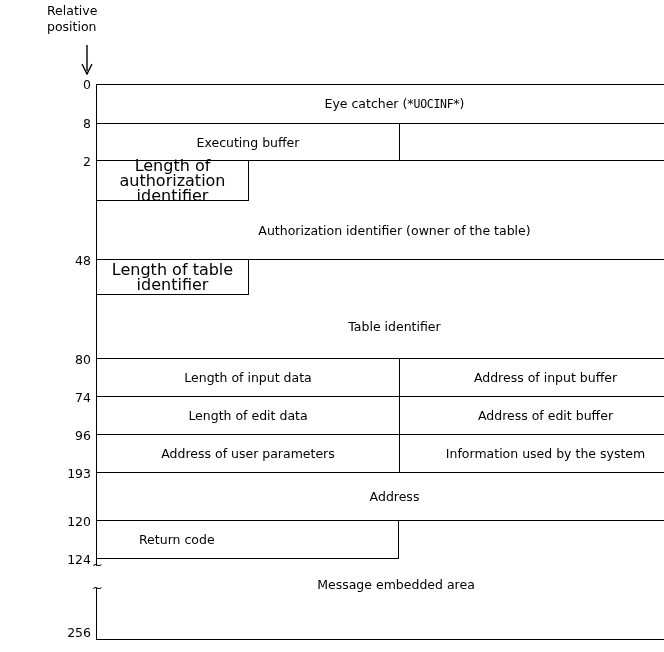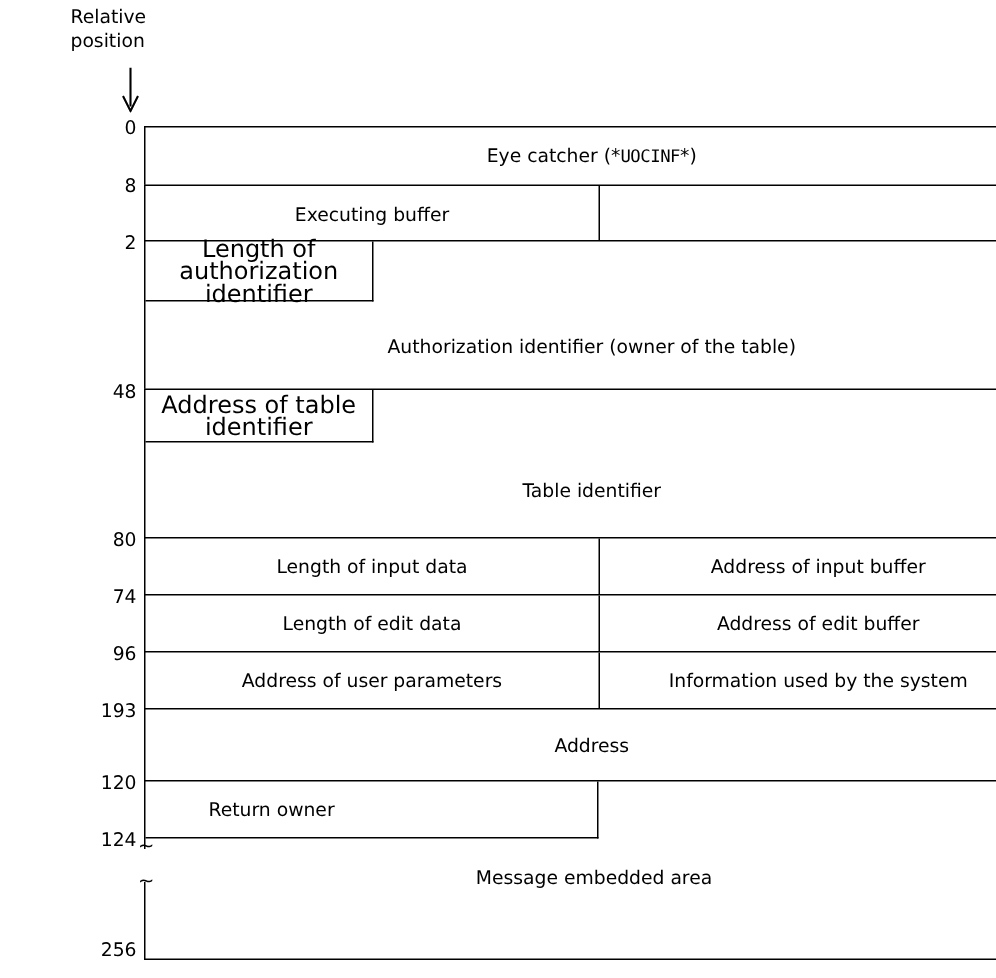--- a/index.html
+++ b/index.html
@@ -172,21 +172,21 @@
       <div class="vdiv" style="left:302px"></div>
       <div class="cell" style="left:0;width:302px;top:0;bottom:0">Executing buffer</div>
     </div>
 
     <div class="row" style="height:99px">
       <div class="subbox" style="left:0;top:0;width:152px;height:40px">Length of authorization identifier</div>
       <div class="cell" style="left:0;right:0;top:40px;bottom:0">Authorization identifier (owner of the table)</div>
     </div>
 
     <div class="row" style="height:99px">
-      <div class="subbox" style="left:0;top:0;width:152px;height:35px">Address of table identifier</div>
+      <div class="subbox" style="left:0;top:0;width:152px;height:35px">Length of table identifier</div>
       <div class="cell" style="left:0;right:0;top:35px;bottom:0">Table identifier</div>
     </div>
 
     <div class="row" style="height:38px">
       <div class="vdiv" style="left:302px"></div>
       <div class="cell" style="left:0;width:302px;top:0;bottom:0">Length of input data</div>
       <div class="cell" style="left:302px;right:0;top:0;bottom:0">Address of input buffer</div>
     </div>
 
     <div class="row" style="height:38px">
@@ -200,21 +200,21 @@
       <div class="cell" style="left:0;width:302px;top:0;bottom:0">Address of user parameters</div>
       <div class="cell" style="left:302px;right:0;top:0;bottom:0">Information used by the system</div>
     </div>
 
     <div class="row" style="height:48px">
       <div class="cell" style="left:0;right:0;top:0;bottom:0">Address</div>
     </div>
 
     <div class="row" style="height:38px">
       <div class="partial-box" style="left:0;top:0;width:302px;height:38px"></div>
-      <div class="cell" style="left:0;width:302px;top:0;bottom:0;justify-content:flex-start;padding-left:42px">Return owner</div>
+      <div class="cell" style="left:0;width:302px;top:0;bottom:0;justify-content:flex-start;padding-left:42px">Return code</div>
     </div>
 
   </div>
 
   <svg style="position:absolute;left:0;top:0;width:664px;height:652px;pointer-events:none">
 
     <line x1="53.5" y1="558" x2="53.5" y2="566" stroke="#000" stroke-width="1"></line>
 
     <line x1="53.5" y1="588" x2="53.5" y2="640" stroke="#000" stroke-width="1"></line>
 

